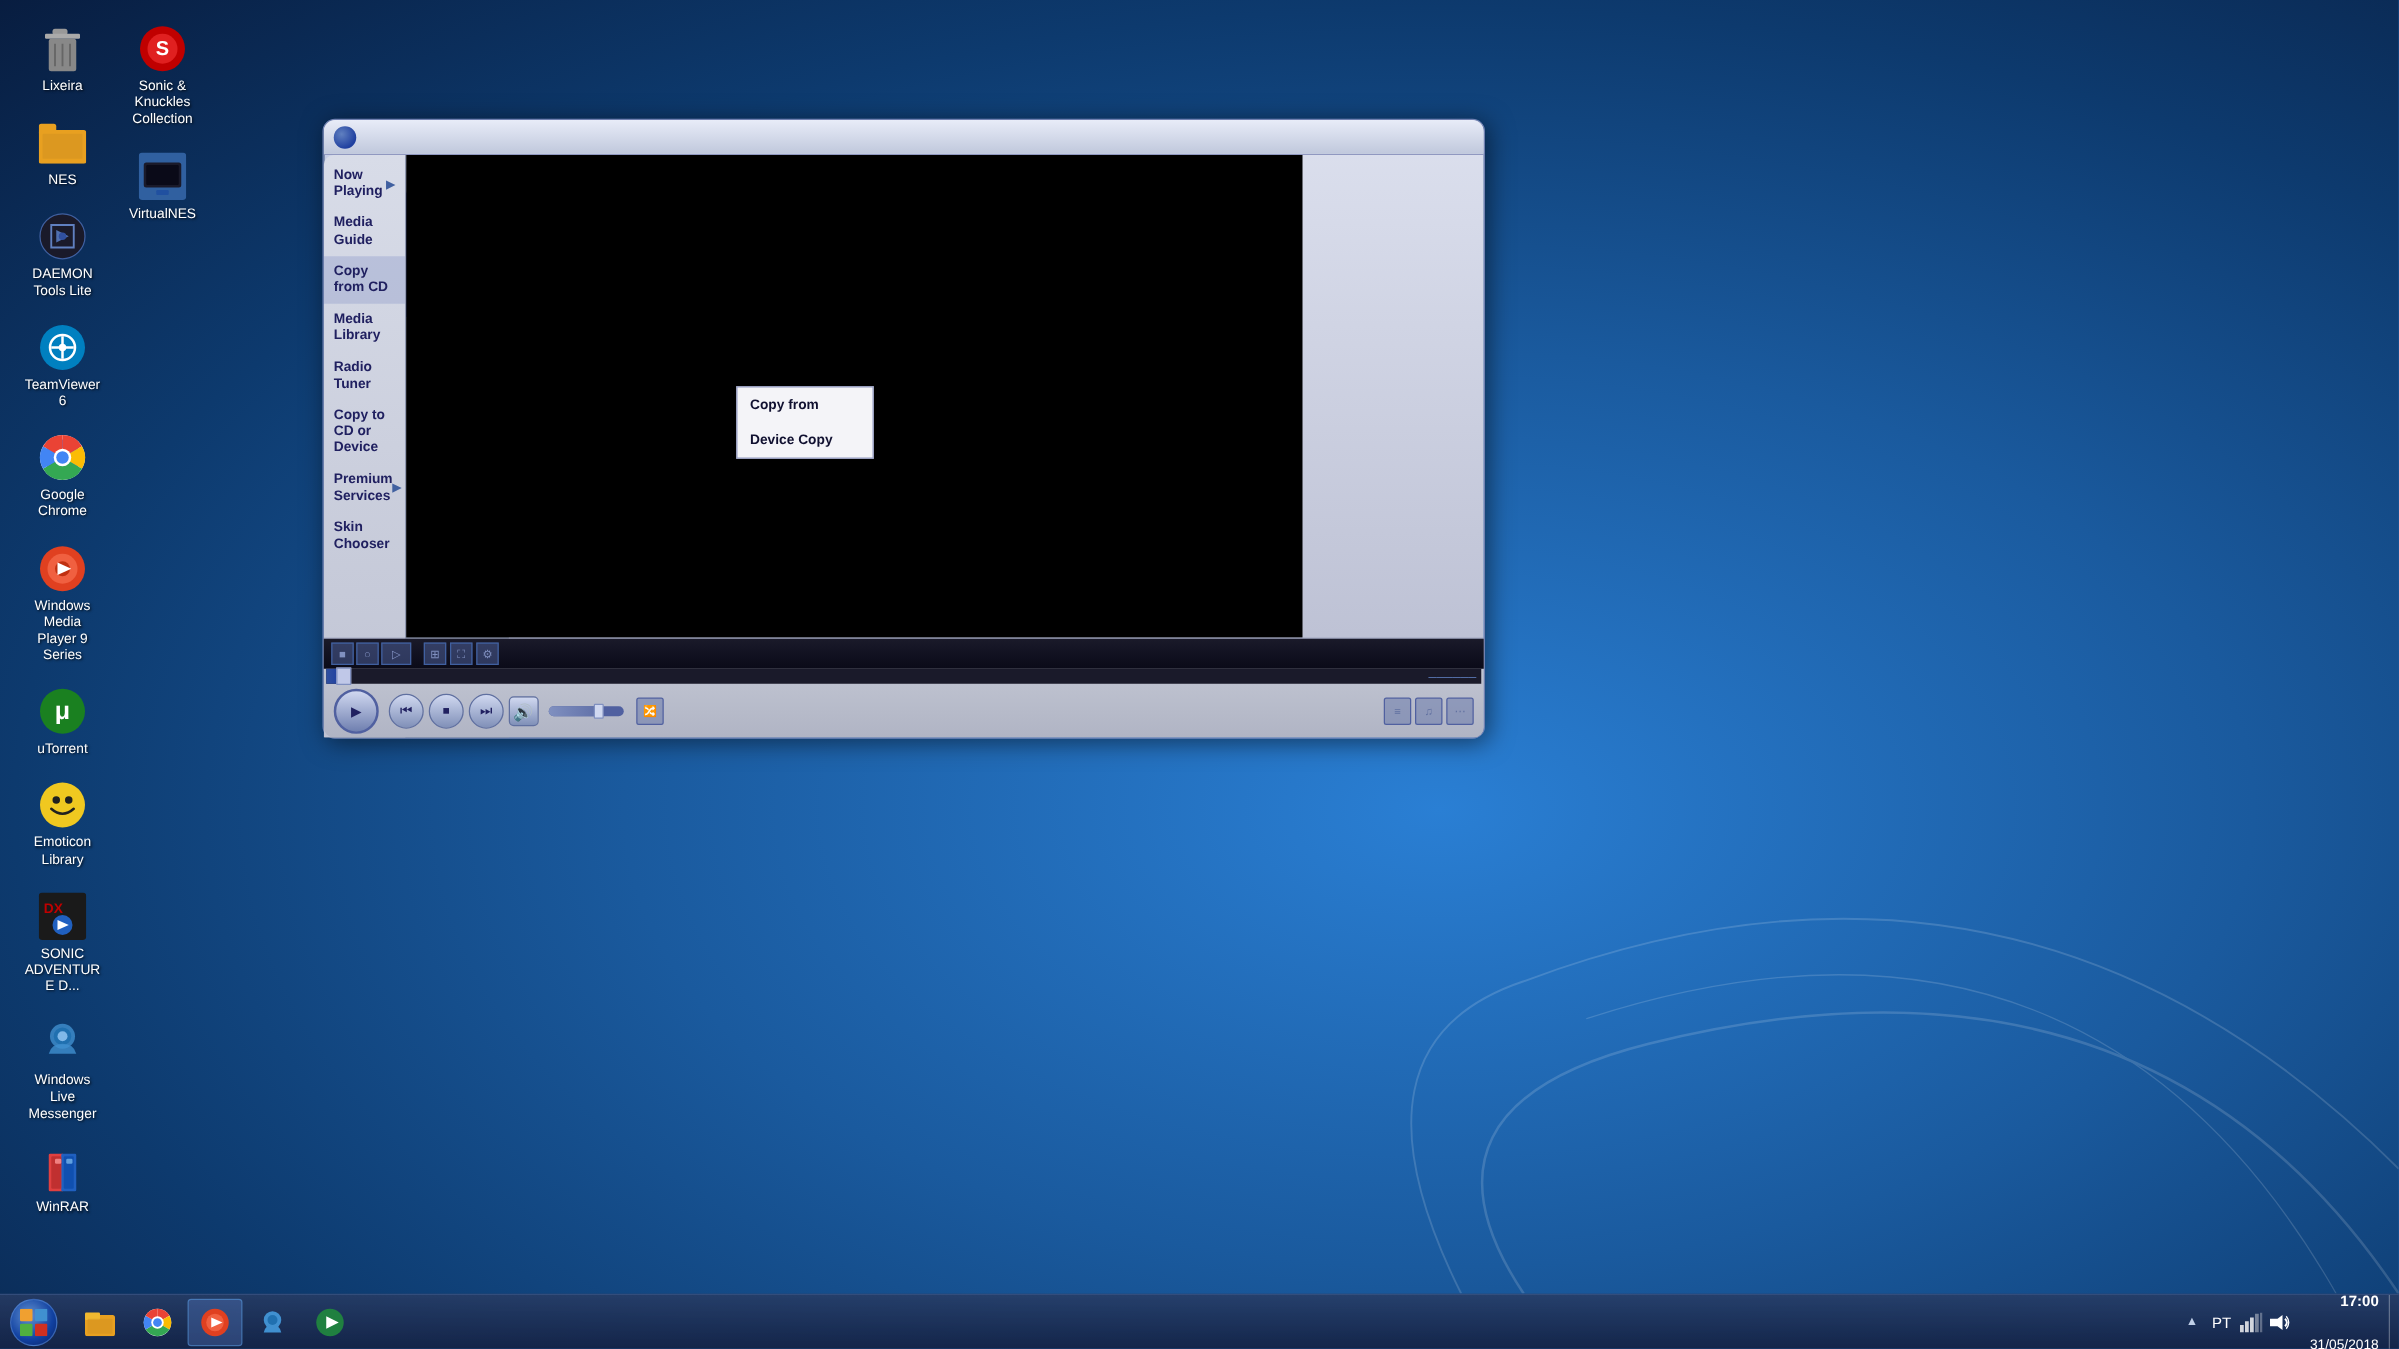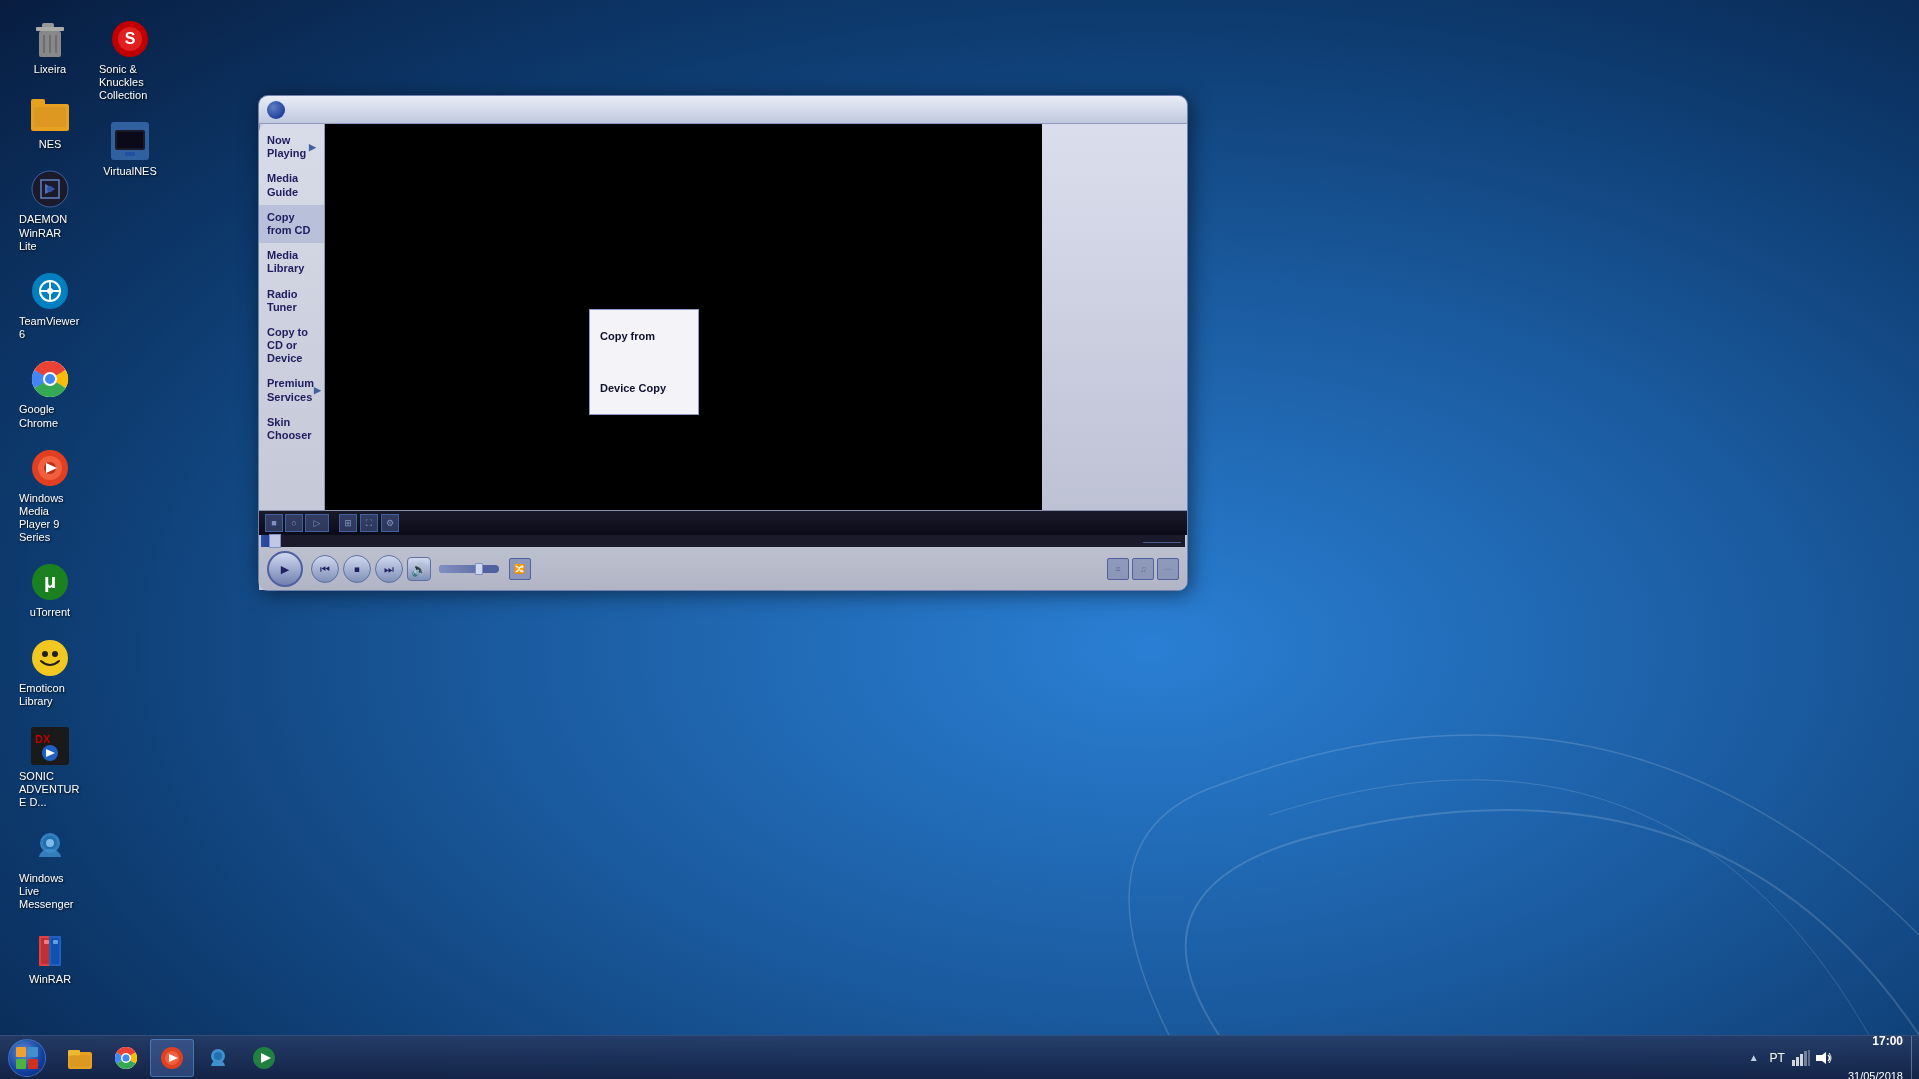--- a/index.html
+++ b/index.html
@@ -50,21 +50,21 @@
       height: 40px;
       display: flex;
       align-items: center;
       justify-content: center;
       margin-bottom: 4px;
     }
 
     .desktop-icon .icon-label {
       color: white;
       font-size: 11px;
-      text-align: left;
+      text-align: center;
       text-shadow: 1px 1px 2px rgba(0,0,0,0.8);
       word-break: break-word;
       line-height: 1.2;
     }
 
     
     .wmp-sidebar {
       position: absolute;
       top: 0;
       left: 0;
@@ -321,21 +321,21 @@
     }
 
     .taskbar-show-desktop {
       width: 8px;
       height: 100%;
       border-left: 1px solid rgba(255,255,255,0.3);
       cursor: pointer;
     }
 
     .popup-item {
-      padding: 20px 10px;
+      padding: 8px 10px;
       font-size: 11px;
       color: #101030;
       cursor: pointer;
       font-weight: 600;
     }
 
     
     .bg-curve {
       position: absolute;
       bottom: 44px;
@@ -449,21 +449,21 @@
 
     <div class="desktop-icon">
       <div class="icon-img">
         <svg width="38" height="38" viewBox="0 0 38 38">
           <circle cx="19" cy="19" r="18" fill="#1a1a2a" stroke="#4060a0" stroke-width="1"></circle>
           <path d="M10,10 L28,10 L28,28 L10,28 Z" fill="none" stroke="#6080c0" stroke-width="1.5"></path>
           <path d="M14,14 L24,19 L14,24 Z" fill="#5070b0"></path>
           <circle cx="19" cy="19" r="3" fill="#3050a0"></circle>
         </svg>
       </div>
-      <span class="icon-label">DAEMON WinRAR Lite</span>
+      <span class="icon-label">DAEMON Tools Lite</span>
     </div>
 
     <div class="desktop-icon">
       <div class="icon-img">
         <svg width="38" height="38" viewBox="0 0 38 38">
           <circle cx="19" cy="19" r="18" fill="#0080c0"></circle>
           <circle cx="19" cy="19" r="10" fill="none" stroke="white" stroke-width="2"></circle>
           <line x1="10" y1="19" x2="28" y2="19" stroke="white" stroke-width="2"></line>
           <line x1="19" y1="10" x2="19" y2="28" stroke="white" stroke-width="2"></line>
           <circle cx="19" cy="19" r="3" fill="white"></circle>

